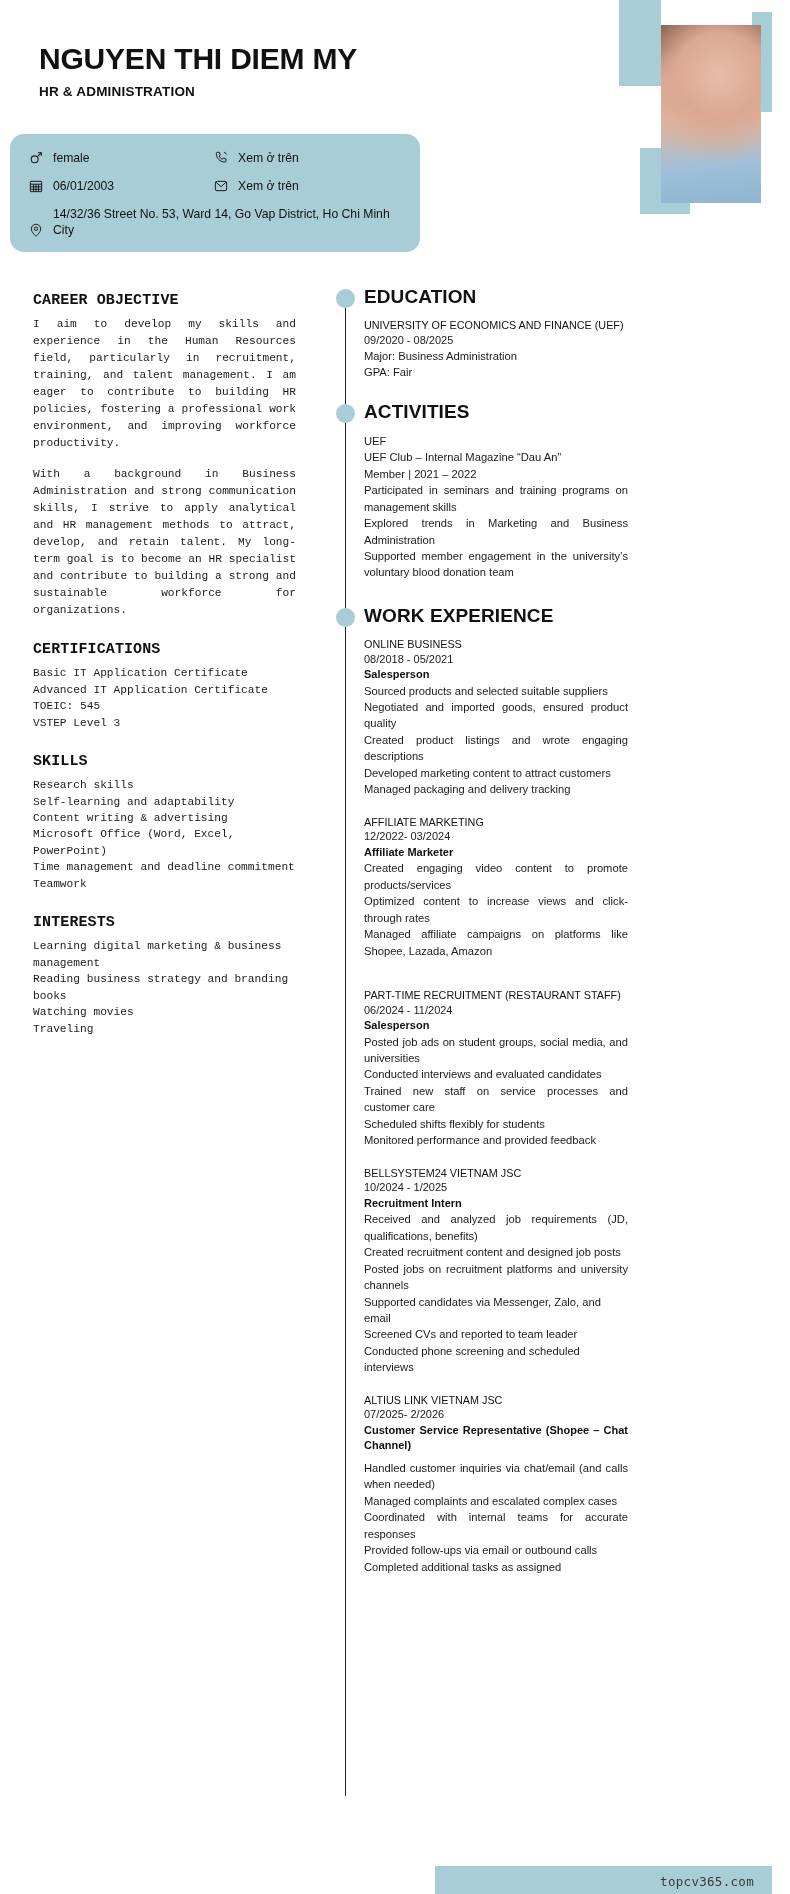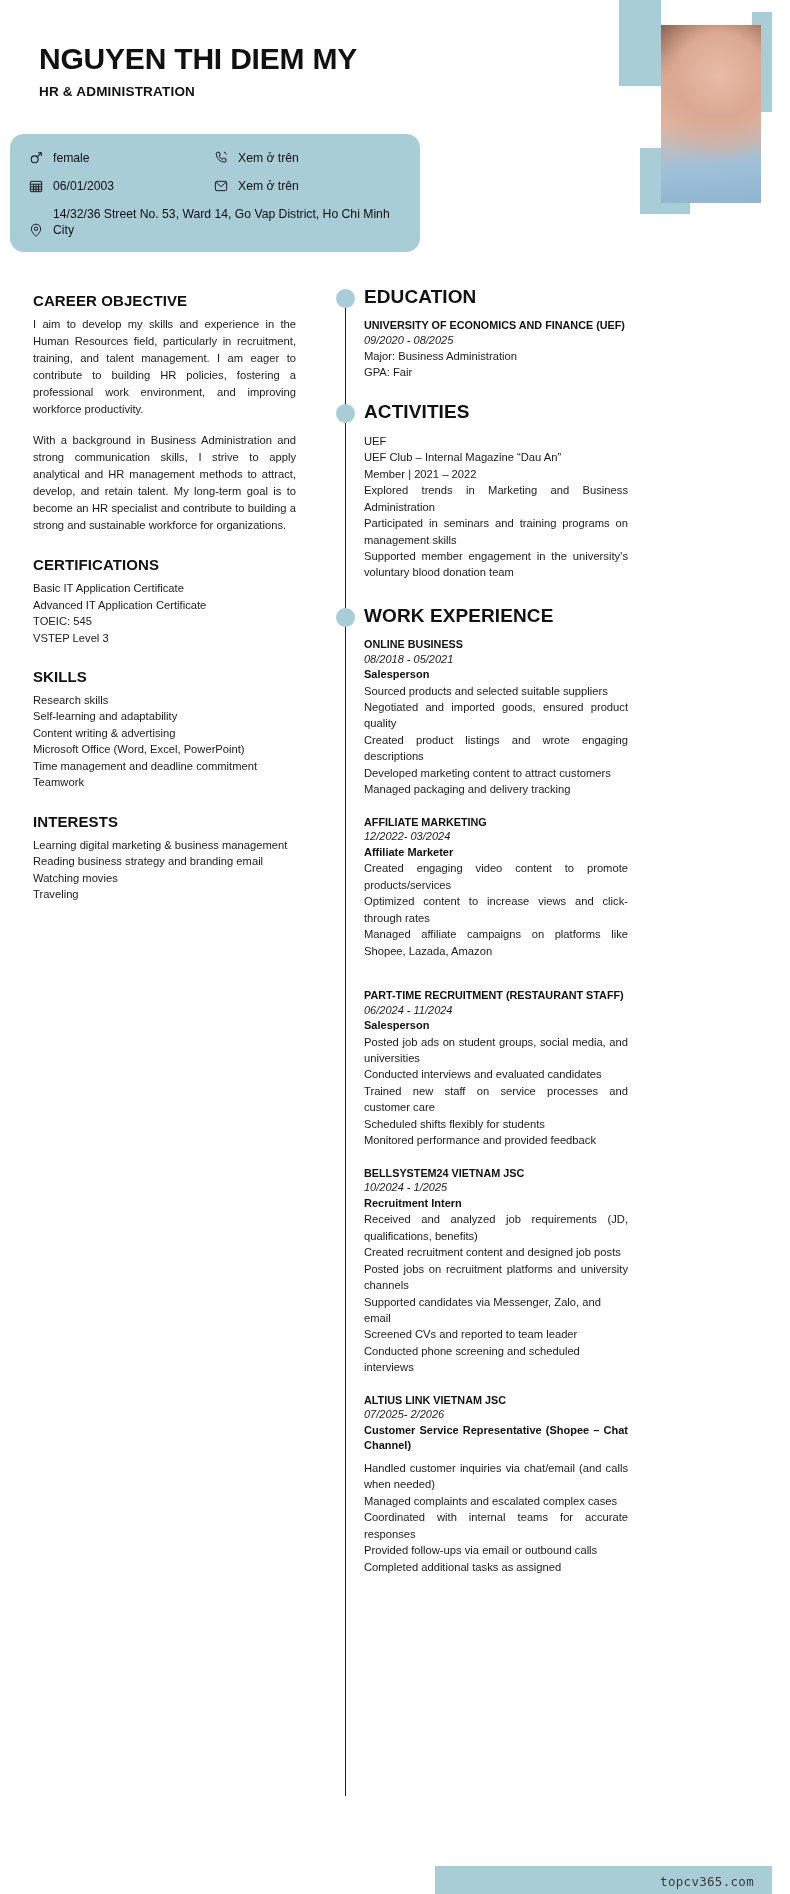--- a/index.html
+++ b/index.html
@@ -108,21 +108,21 @@
     width: 292px;
   }
 
   .sec-title {
     font-size: 15px;
     font-weight: bold;
     letter-spacing: 0.1px;
     color: #111111;
     margin-bottom: 7px;
   }
-  .sec { margin-bottom: 22px; }
+  .sec { margin-bottom: 22px; font-family: Liberation Mono, monospace; }
 
   .para {
     font-size: 11.2px;
     line-height: 1.52;
     text-align: justify;
     color: #1b1b1b;
     margin-bottom: 14px;
   }
   .para:last-child { margin-bottom: 0; }
 
@@ -158,27 +158,26 @@
     font-weight: bold;
     color: #111111;
     margin-bottom: 10px;
     letter-spacing: 0.1px;
   }
 
   .entry { margin-bottom: 17px; }
   .entry:last-child { margin-bottom: 0; }
   .e-org {
     font-size: 10.8px;
-    font-weight: bold;
+    font-weight: normal;
     color: #111111;
     line-height: 1.35;
   }
   .e-date {
     font-size: 11px;
-    font-style: italic;
     color: #1b1b1b;
     line-height: 1.4;
   }
   .e-role {
     font-size: 11px;
     font-weight: bold;
     color: #111111;
     line-height: 1.42;
   }
   .e-bullets { list-style: none; margin-top: 0px; }
@@ -310,21 +309,21 @@
         <li>Microsoft Office (Word, Excel, PowerPoint)</li>
         <li>Time management and deadline commitment</li>
         <li>Teamwork</li>
       </ul>
     </div>
 
     <div class="sec" style="margin-top:14px;">
       <div class="sec-title">INTERESTS</div>
       <ul class="list">
         <li>Learning digital marketing &amp; business management</li>
-        <li>Reading business strategy and branding email</li>
+        <li>Reading business strategy and branding books</li>
         <li>Watching movies</li>
         <li>Traveling</li>
       </ul>
     </div>
 
   </div>
 
   <div class="col-right">
     <div class="timeline">
       <div class="tl-line"></div>
@@ -342,22 +341,22 @@
         </div>
       </div>
 
       <div class="tl-sec">
         <span class="tl-dot"></span>
         <div class="tl-head">ACTIVITIES</div>
         <ul class="e-bullets">
           <li class="nojust">UEF</li>
           <li class="nojust"> UEF Club – Internal Magazine “Dau An”</li>
           <li class="nojust">Member | 2021 – 2022</li>
+          <li>Participated in seminars and training programs on management skills</li>
           <li>Explored trends in Marketing and Business Administration</li>
-          <li>Participated in seminars and training programs on management skills</li>
           <li>Supported member engagement in the university’s voluntary blood donation team</li>
         </ul>
       </div>
 
       <div class="tl-sec" style="margin-top:24px;">
         <span class="tl-dot"></span>
         <div class="tl-head">WORK EXPERIENCE</div>
 
         <div class="entry">
           <div class="e-org">ONLINE BUSINESS</div>

